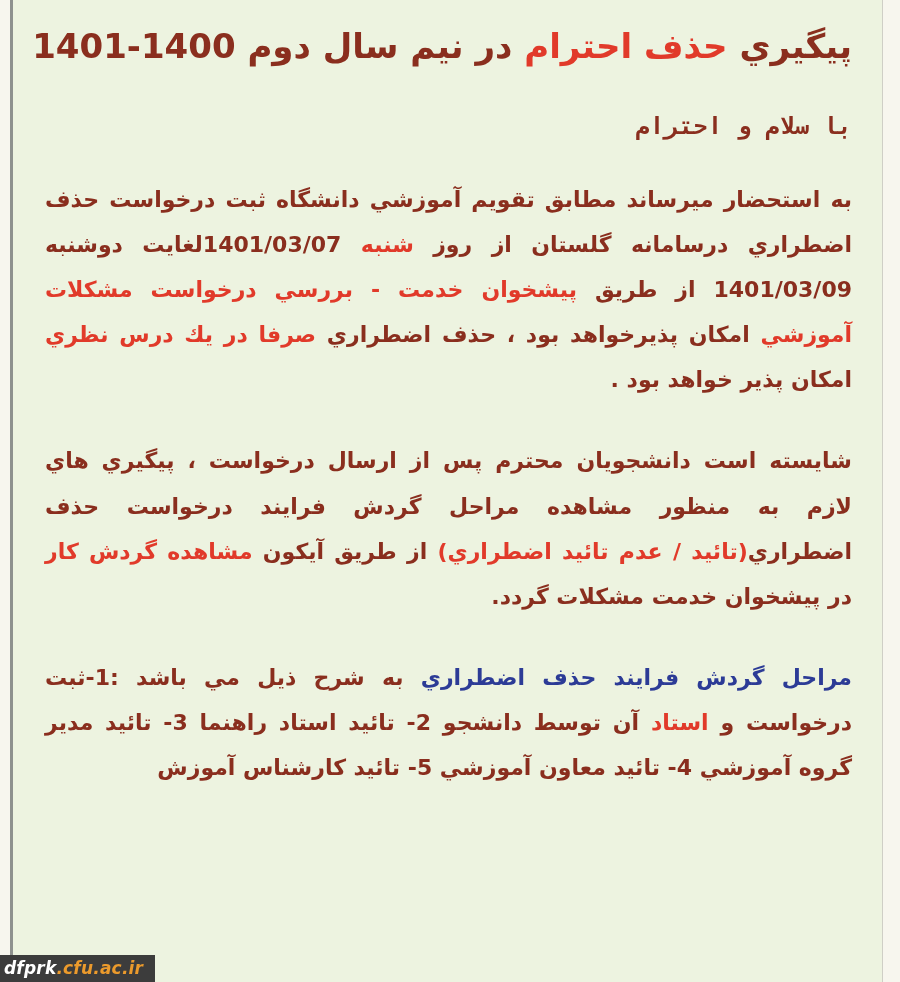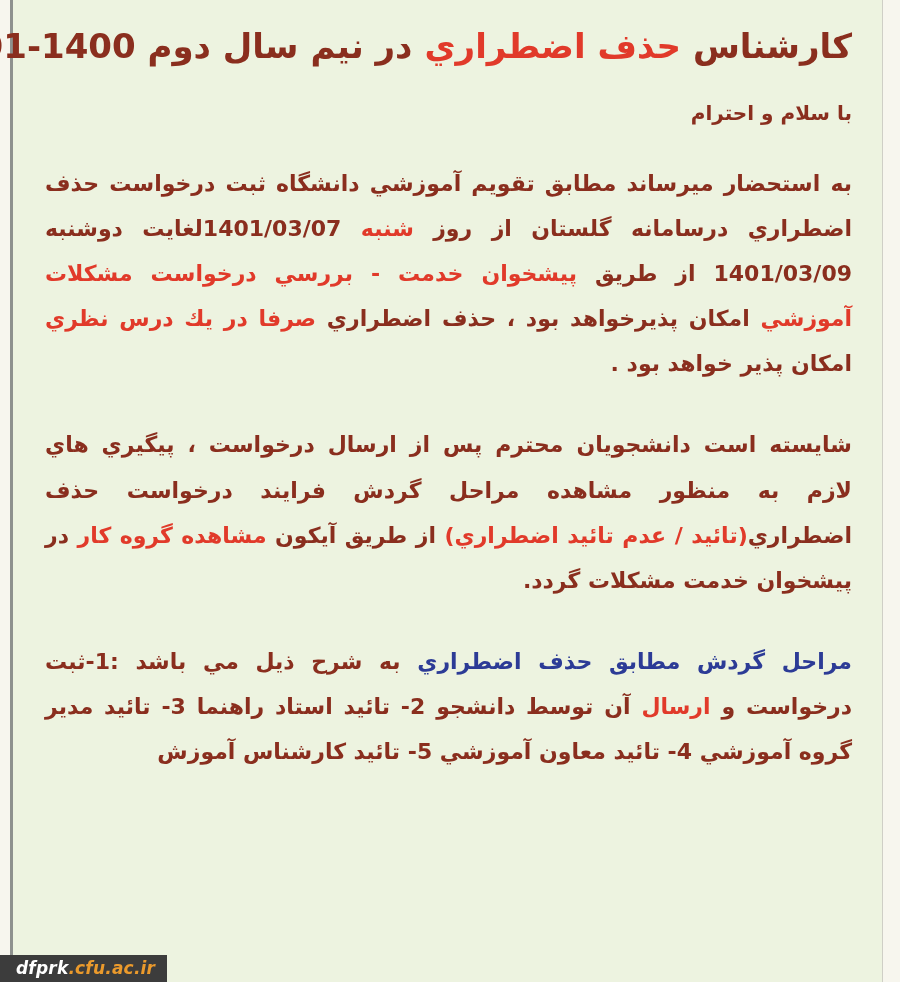--- a/index.html
+++ b/index.html
@@ -28,63 +28,64 @@
     direction: rtl;
   }
   .title {
     font-size: 34px;
     font-weight: bold;
     margin: 10px 0 0 0;
     white-space: nowrap;
     color: var(--maroon, #8a2e1e);
   }
   .greeting {
-    font-size: 20px;
+    font-size: 24px;
     font-weight: bold;
-    margin: 35px 0 0 0;
+    margin: 46px 0 0 0;
     color: var(--maroon, #8a2e1e);
+    font-family: Liberation Mono, monospace;
   }
   p.body-par {
     font-size: 22px;
     font-weight: bold;
     line-height: 2.05;
     text-align: justify;
     margin: 36px 0 0 0;
     color: var(--maroon, #8a2e1e);
   }
   .maroon { color: var(--maroon, #8a2e1e); }
   .red    { color: var(--red, #e13a2a); }
   .blue   { color: var(--blue, #2c3b96); }
   .watermark {
     position: absolute;
     left: 0;
     bottom: 0;
     height: 27px;
     line-height: 27px;
     background: var(--watermark-bar, #3c3c3c);
-    padding: 0 12px 0 16px;
+    padding: 0 12px 0 4px;
     font-size: 17px;
     font-weight: bold;
     font-style: italic;
     direction: ltr;
     color: #ffffff;
     letter-spacing: 0.2px;
   }
   .wm-suffix { color: var(--orange, #eb9a2c); }
 </style>
 </head>
 <body>
 
 <div class="page">
 
-  <h1 class="title"><span class="maroon">كارشناس </span><span class="red">حذف اضطراري</span><span class="maroon"> در نيم سال دوم 1400-1401</span></h1>
+  <h1 class="title"><span class="maroon">پيگيري </span><span class="red">حذف احترام</span><span class="maroon"> در نيم سال دوم 1400-1401</span></h1>
 
   <p class="greeting">با سلام و احترام</p>
 
   <p class="body-par"><span class="maroon">به استحضار ميرساند مطابق تقويم آموزشي دانشگاه ثبت درخواست حذف اضطراري درسامانه گلستان از روز </span><span class="red">شنبه</span><span class="maroon"> 1401/03/07لغايت دوشنبه 1401/03/09 از طريق </span><span class="red">پيشخوان خدمت - بررسي درخواست مشكلات آموزشي</span><span class="maroon"> امكان پذيرخواهد بود ، حذف اضطراري </span><span class="red">صرفا در يك درس نظري</span><span class="maroon"> امكان پذير خواهد بود .</span></p>
 
-  <p class="body-par"><span class="maroon">شايسته است دانشجويان محترم پس از ارسال درخواست ، پيگيري هاي لازم به منظور مشاهده مراحل گردش فرايند درخواست حذف اضطراري</span><span class="red">(تائيد / عدم تائيد اضطراري)</span><span class="maroon"> از طريق آيكون </span><span class="red">مشاهده گروه كار</span><span class="maroon"> در پيشخوان خدمت مشكلات گردد.</span></p>
+  <p class="body-par"><span class="maroon">شايسته است دانشجويان محترم پس از ارسال درخواست ، پيگيري هاي لازم به منظور مشاهده مراحل گردش فرايند درخواست حذف اضطراري</span><span class="red">(تائيد / عدم تائيد اضطراري)</span><span class="maroon"> از طريق آيكون </span><span class="red">مشاهده گردش كار</span><span class="maroon"> در پيشخوان خدمت مشكلات گردد.</span></p>
 
-  <p class="body-par"><span class="blue">مراحل گردش مطابق حذف اضطراري</span><span class="maroon"> به شرح ذيل مي باشد :1-ثبت درخواست و </span><span class="red">ارسال</span><span class="maroon"> آن توسط دانشجو  2- تائيد استاد راهنما    3- تائيد مدير گروه آموزشي   4- تائيد معاون آموزشي   5- تائيد كارشناس آموزش</span></p>
+  <p class="body-par"><span class="blue">مراحل گردش فرايند حذف اضطراري</span><span class="maroon"> به شرح ذيل مي باشد :1-ثبت درخواست و </span><span class="red">استاد</span><span class="maroon"> آن توسط دانشجو  2- تائيد استاد راهنما    3- تائيد مدير گروه آموزشي   4- تائيد معاون آموزشي   5- تائيد كارشناس آموزش</span></p>
 
 </div>
 
 <div class="watermark"><span class="wm-prefix">dfprk</span><span class="wm-suffix">.cfu.ac.ir</span></div>
 
 </body></html>

